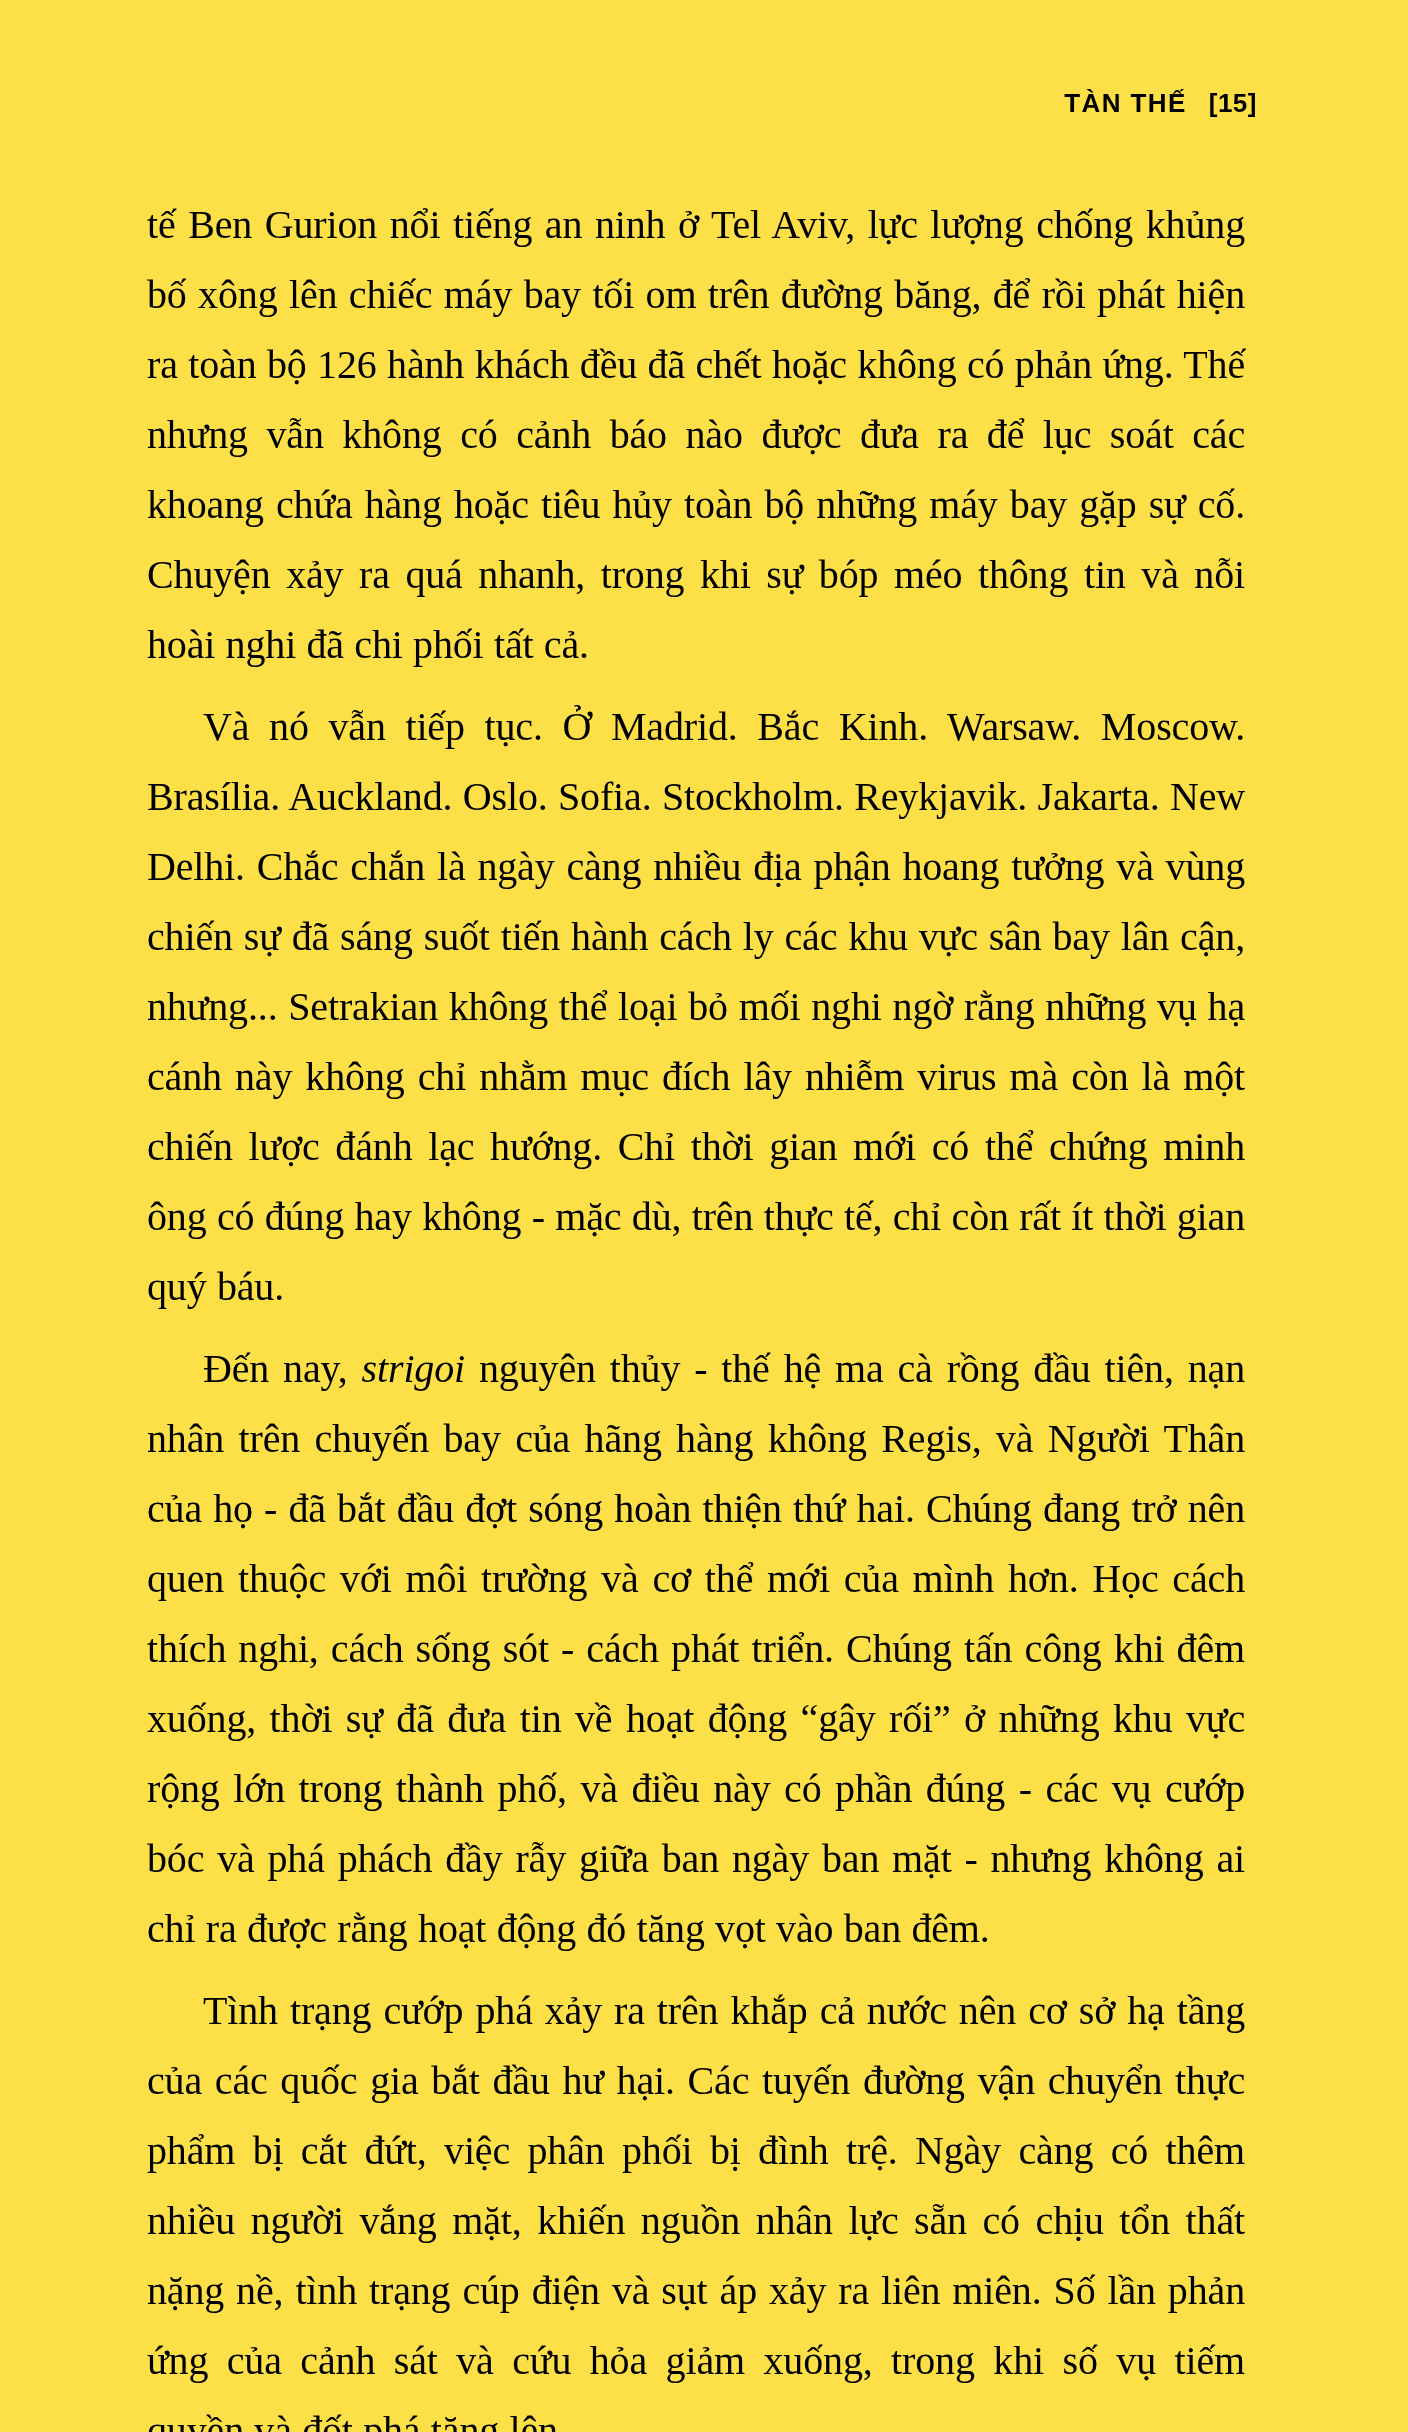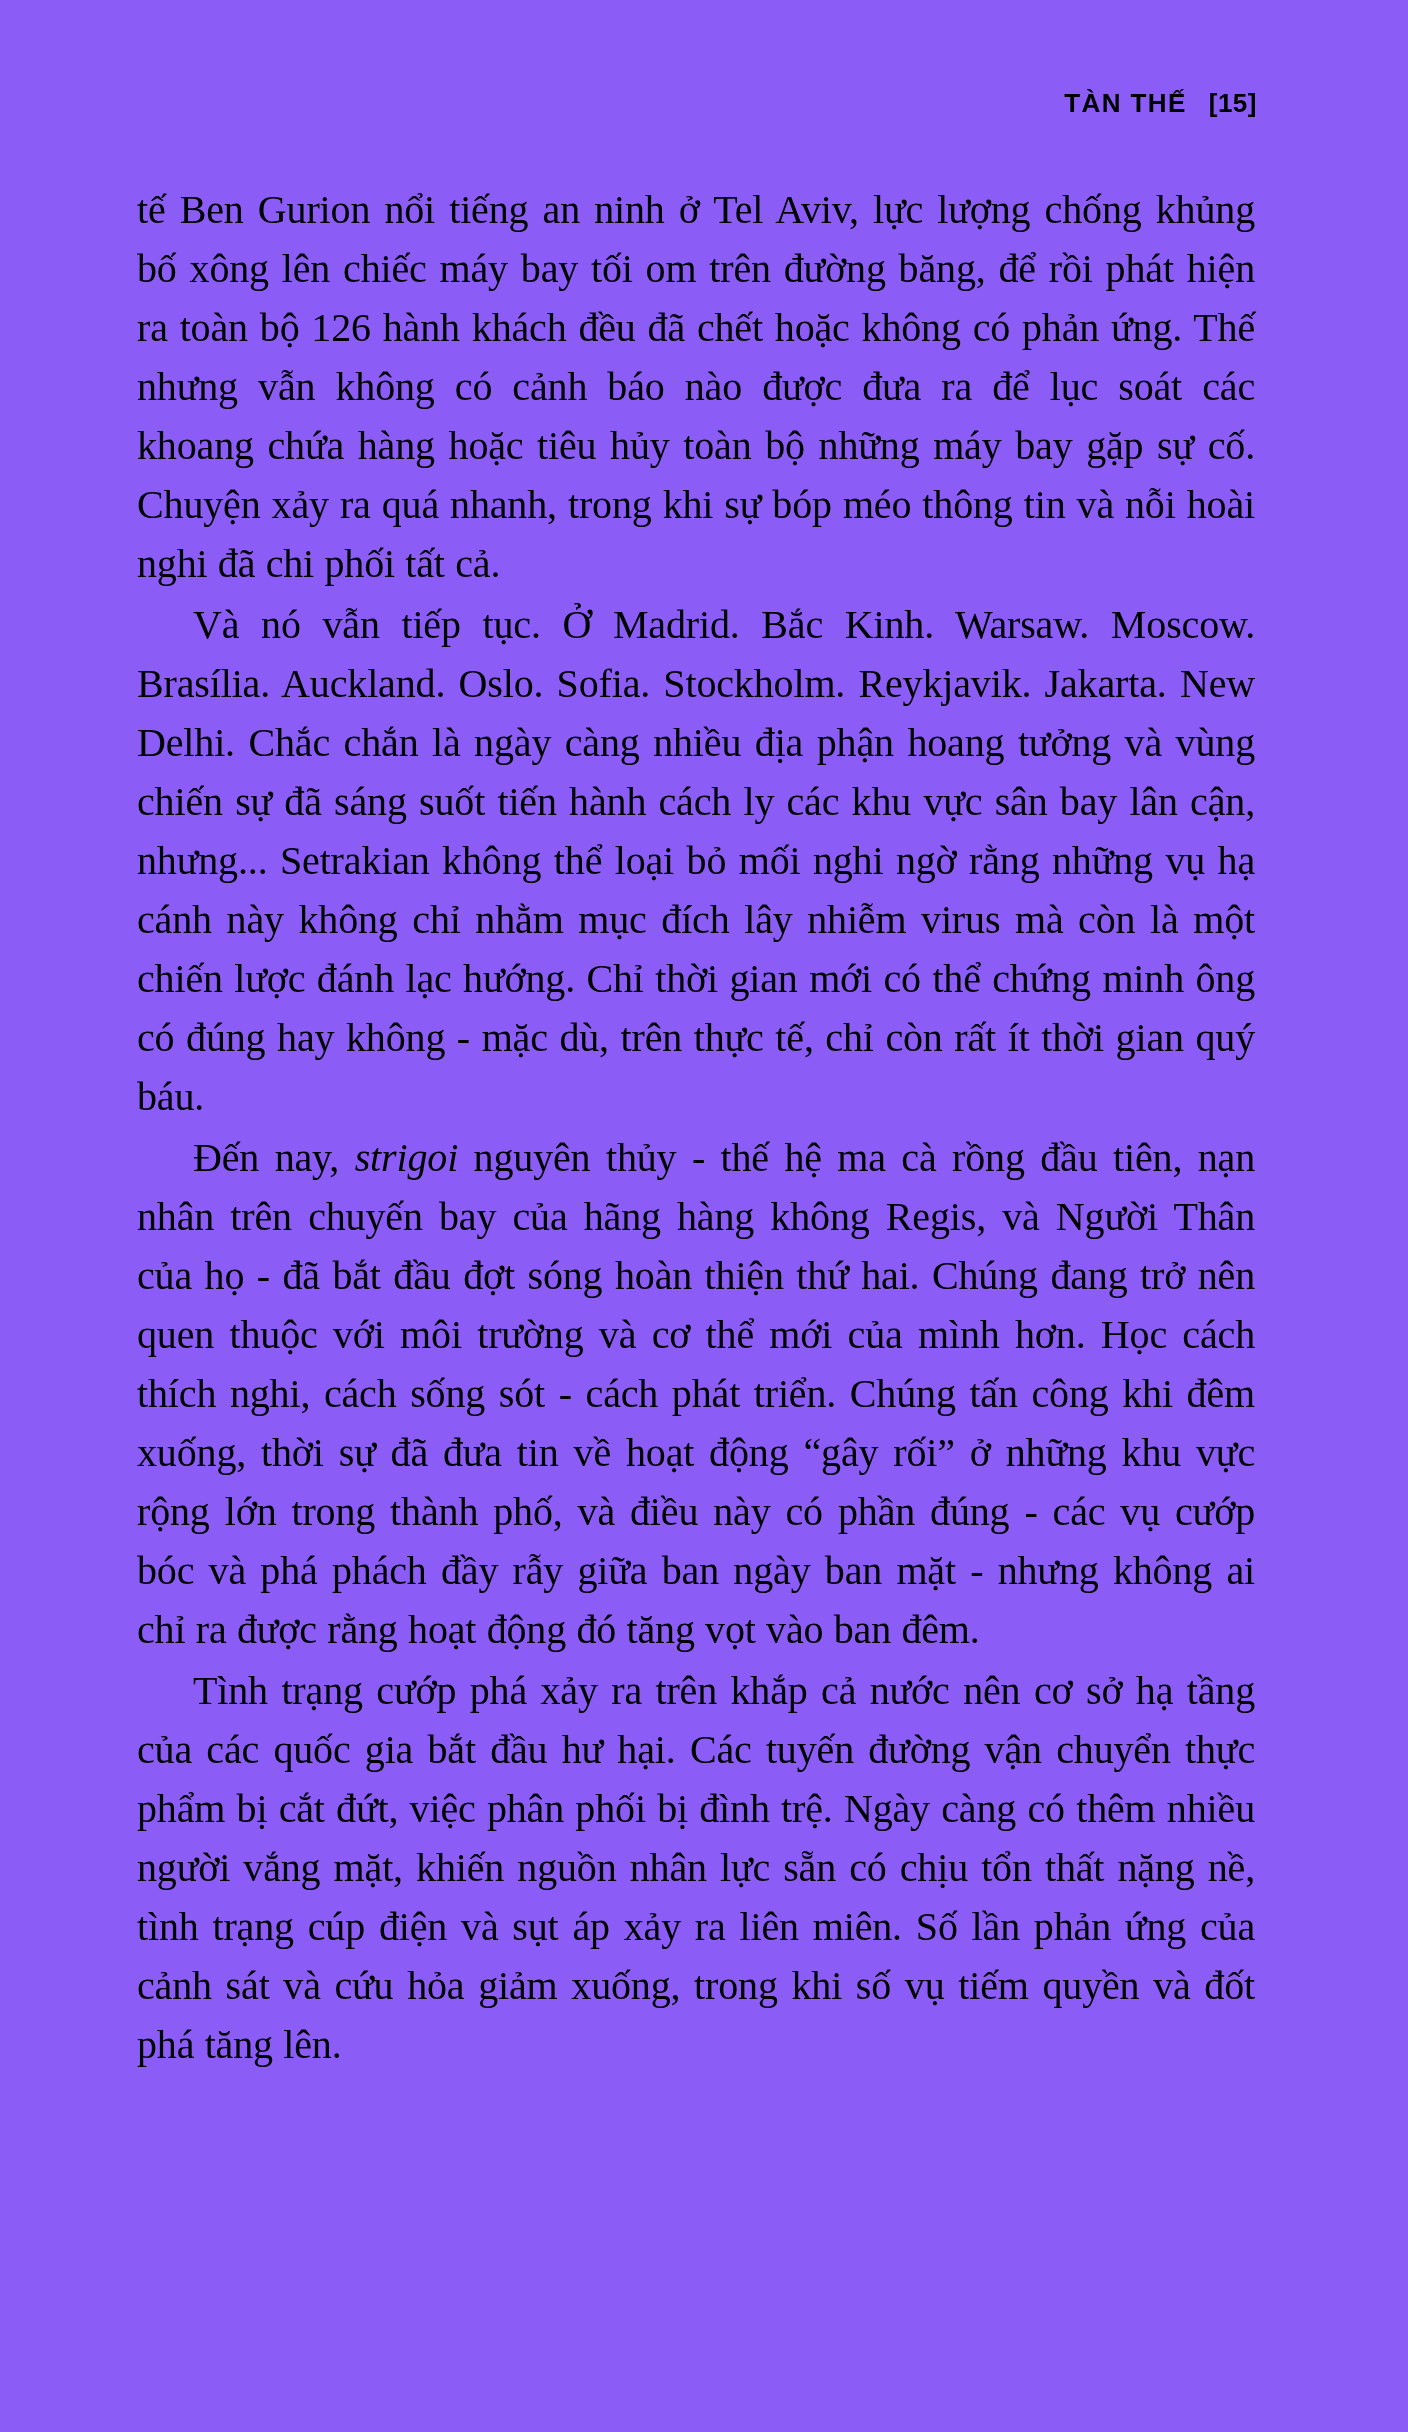--- a/index.html
+++ b/index.html
@@ -15,21 +15,21 @@
     font-family: "Liberation Serif", "DejaVu Serif", serif;
     color: #000000;
     -webkit-font-smoothing: antialiased;
   }
 
   .page {
     position: absolute;
     left: 0; top: 0;
     width: 1408px;
     height: 2432px;
-    background: #8b5cf6;
+    background: #fde047;
   }
 
   
   .running-head {
     position: absolute;
     left: 135px;
     top: 88px;
     width: 1122px;
     display: flex;
     justify-content: flex-end;
@@ -50,23 +50,23 @@
 
   
   .textblock {
     position: absolute;
     left: 135px;
     top: 178px;
     width: 1122px;
   }
 
   .para {
-    margin: 2px;
+    margin: 12px;
     font-size: 40px;
-    line-height: 59px;
+    line-height: 70px;
     text-align: justify;
     text-justify: inter-word;
     font-family: "Liberation Serif", "DejaVu Serif", serif;
     letter-spacing: -0.15px;
     word-spacing: 0.5px;
     hyphens: none;
   }
   .para.indent {
     text-indent: 56px;
   }

